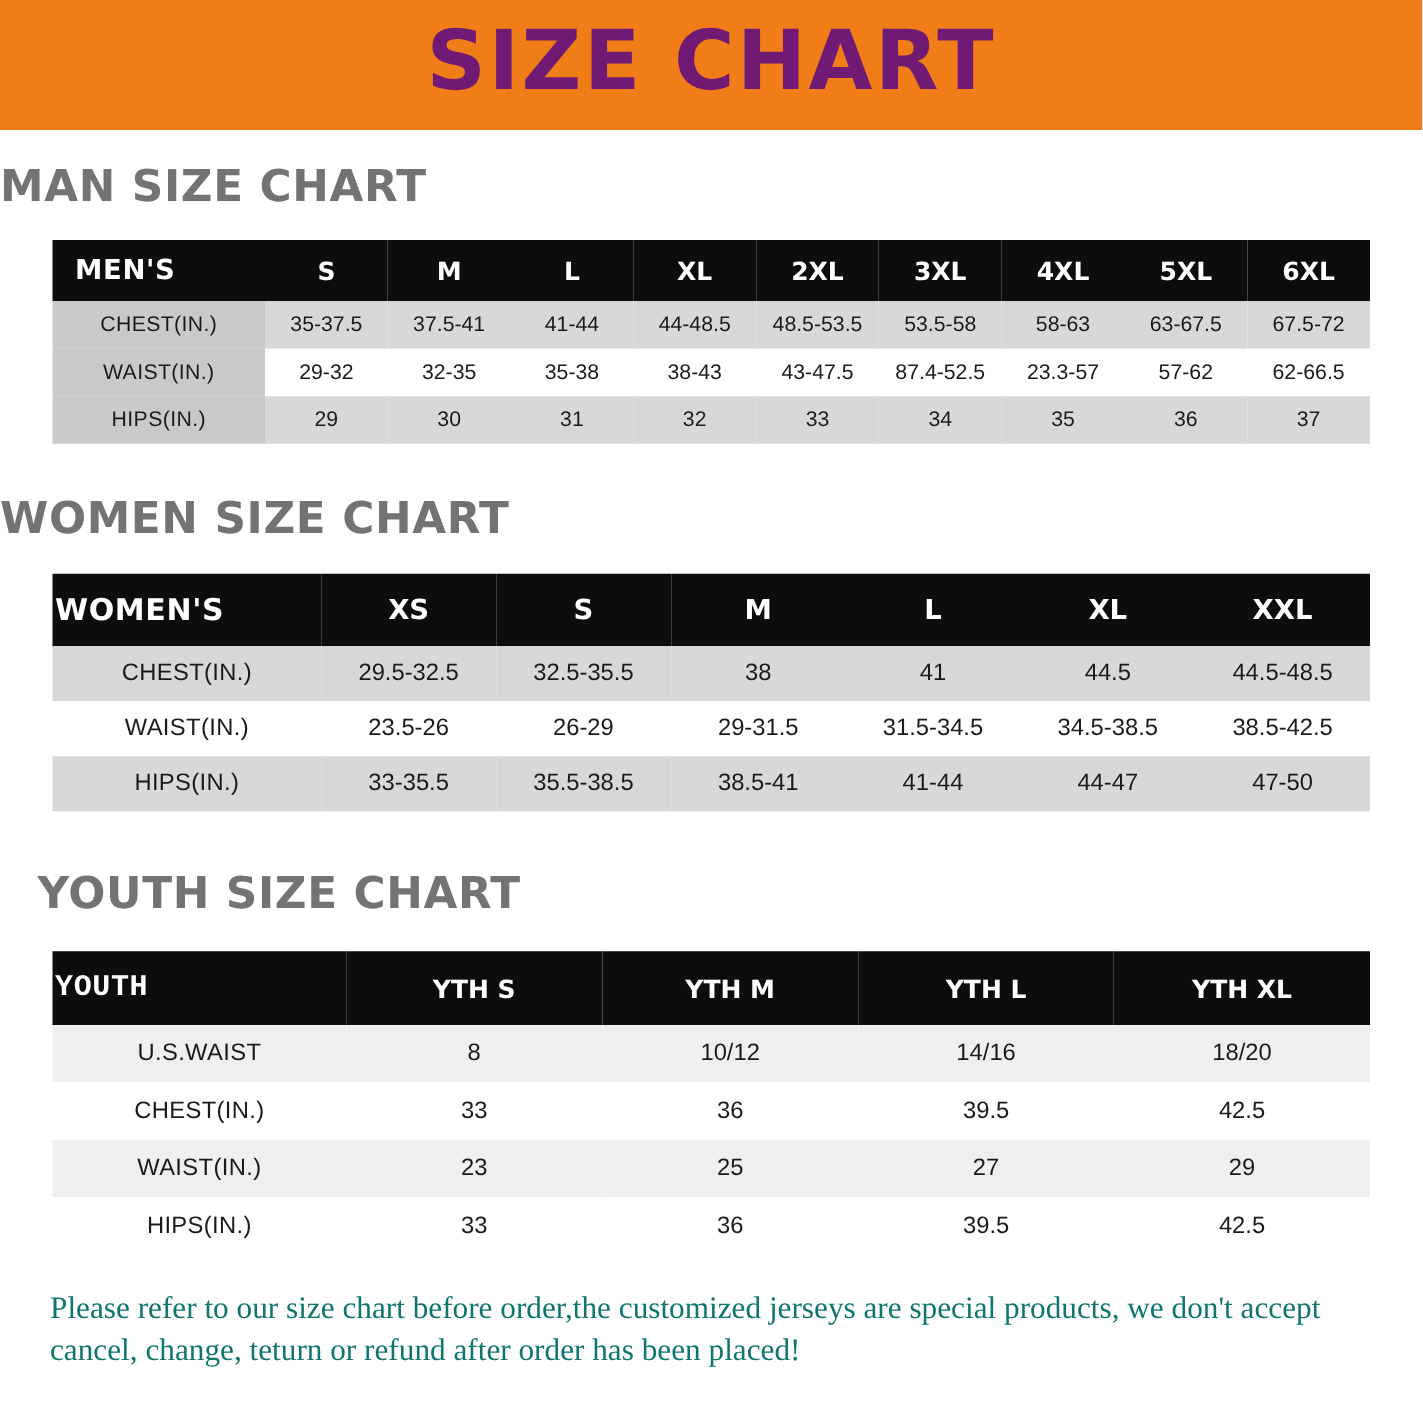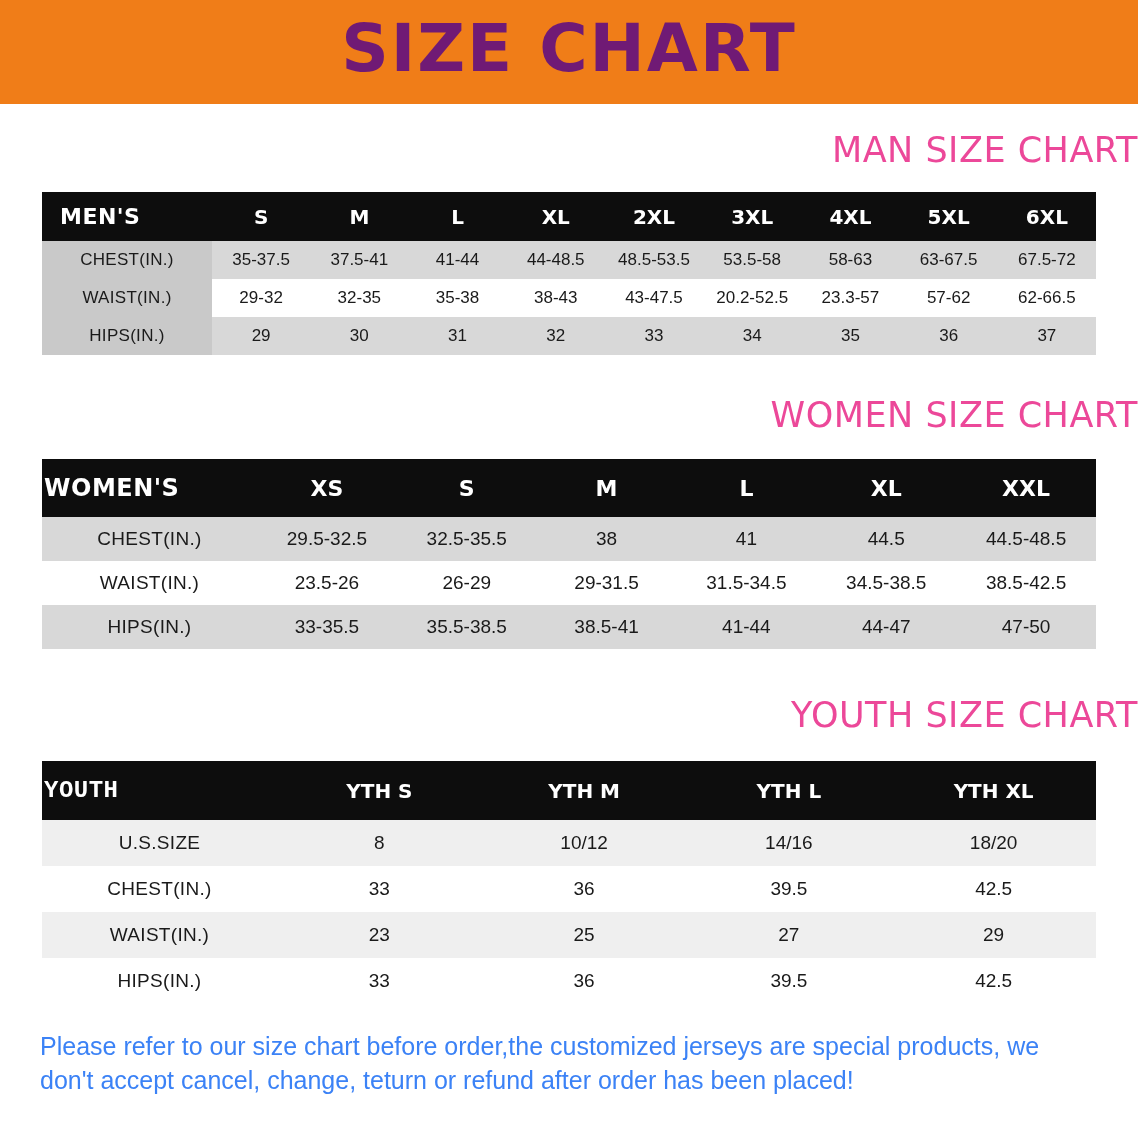--- a/index.html
+++ b/index.html
@@ -30,26 +30,26 @@
     font-weight: bold;
     font-size: 66px;
     letter-spacing: 2px;
     color: #701a75;
     line-height: 1;
     padding-bottom: 6px;
   }
 
   
   .section-title {
-    text-align: right;
+    text-align: left;
     font-family: "DejaVu Sans", sans-serif;
-    font-weight: normal;
+    font-weight: bold;
     font-size: 35px;
     letter-spacing: 0.5px;
-    color: #ec4899;
+    color: #737373;
   }
   .title-man    { margin-top: 26px; margin-bottom: 22px; }
   .title-women  { margin-top: 40px; margin-bottom: 24px; }
   .title-youth  { margin-top: 46px; margin-bottom: 26px; padding-left: 30px; }
 
   
   .table-wrap {
     margin: 0 42px;
   }
   table {
@@ -100,22 +100,22 @@
 
   
   #youth-table thead th { font-size: 20px; padding: 16px 2px; }
   #youth-table thead th.rowhead { width: 235px; font-size: 24px; font-family: Liberation Mono, monospace; }
   #youth-table tbody td { font-size: 19px; padding: 12px 2px; }
   #youth-table tbody td.rowhead { width: 235px; }
 
   
   .note {
     margin: 26px 40px 0 40px;
-    color: #3b82f6;
-    font-family: Liberation Sans, sans-serif;
+    color: #0f766e;
+    font-family: Liberation Serif, serif;
     font-size: 25px;
     line-height: 1.35;
     text-align: left;
   }
 </style>
 </head>
 <body>
 
 <div class="banner">
   <div class="banner-title">SIZE CHART</div>
@@ -151,21 +151,21 @@
           <td>63-67.5</td>
           <td>67.5-72</td>
         </tr>
         <tr class="band-white">
           <td class="rowhead">WAIST(IN.)</td>
           <td>29-32</td>
           <td>32-35</td>
           <td>35-38</td>
           <td>38-43</td>
           <td>43-47.5</td>
-          <td>20.2-52.5</td>
+          <td>87.4-52.5</td>
           <td>23.3-57</td>
           <td>57-62</td>
           <td>62-66.5</td>
         </tr>
         <tr class="band-dark">
           <td class="rowhead">HIPS(IN.)</td>
           <td>29</td>
           <td>30</td>
           <td>31</td>
           <td>32</td>
@@ -232,21 +232,21 @@
         <tr>
           <th class="rowhead">YOUTH</th>
           <th>YTH S</th>
           <th>YTH M</th>
           <th>YTH L</th>
           <th>YTH XL</th>
         </tr>
       </thead>
     <tbody>
         <tr class="band-light">
-          <td class="rowhead">U.S.SIZE</td>
+          <td class="rowhead">U.S.WAIST</td>
           <td>8</td>
           <td>10/12</td>
           <td>14/16</td>
           <td>18/20</td>
         </tr>
         <tr class="band-white">
           <td class="rowhead">CHEST(IN.)</td>
           <td>33</td>
           <td>36</td>
           <td>39.5</td>

